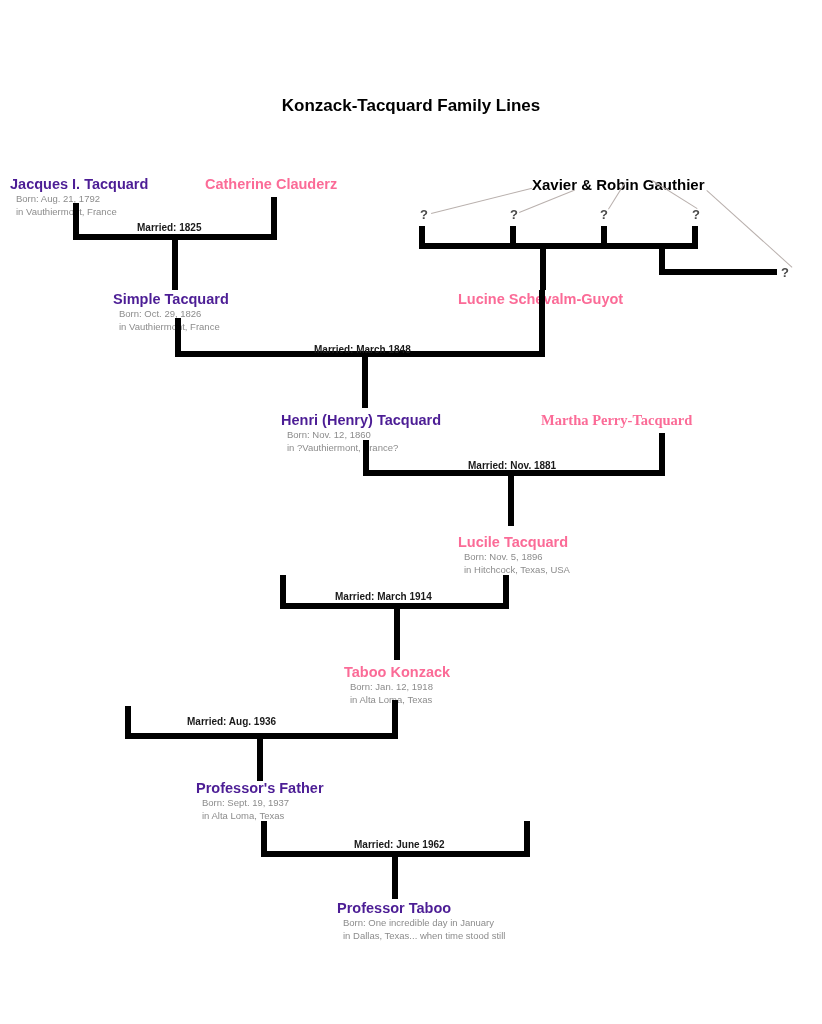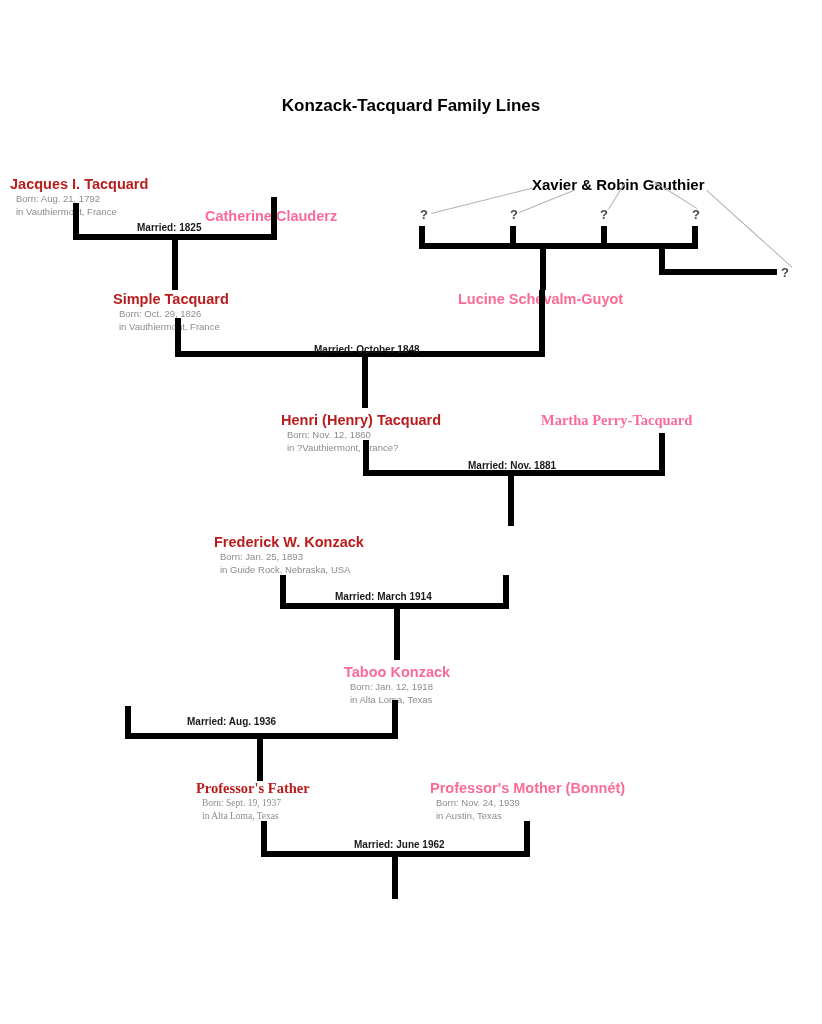--- a/index.html
+++ b/index.html
@@ -45,21 +45,21 @@
   .person {
     position: absolute;
     white-space: nowrap;
   }
   .person .pname {
     font-size: 14.5px;
     font-weight: bold;
     line-height: 17px;
     display: block;
   }
-  .person.male .pname   { color: #b91c1c; }
+  .person.male .pname   { color: #4c1d95; }
   .person.female .pname { color: #fb6b97; }
   .person .pdetail {
     display: block;
     font-size: 9.5px;
     color: #8c8c8c;
     line-height: 12.5px;
     font-weight: normal;
     padding-left: 6px;
   }
 
@@ -103,21 +103,21 @@
 <div id="chart-root">
 
   <div class="chart-subtitle">Konzack-Tacquard Family Lines</div>
 
   <div class="person male" style="left:10px; top:176px;">
     <span class="pname">Jacques I. Tacquard</span>
     <span class="pdetail">Born: Aug. 21, 1792</span>
     <span class="pdetail">in Vauthiermont, France</span>
   </div>
 
-  <div class="person female" style="left:205px; top:176px;margin-top:32px;">
+  <div class="person female" style="left:205px; top:176px;">
     <span class="pname">Catherine Clauderz</span>
   </div>
 
   <div class="vline" style="left:73px; top:203px; width:6px; height:37px;"></div>
   <div class="vline" style="left:271px; top:197px; width:6px; height:43px;"></div>
   <div class="hline" style="left:73px; top:234px; width:204px; height:6px;"></div>
   <div class="vline" style="left:172px; top:234px; width:6px; height:56px;"></div>
   <div class="married" style="left:137px; top:222px;">Married:  1825</div>
 
   <div class="couple-label" style="left:532px; top:176px;">Xavier &amp; Robin Gauthier</div>
@@ -152,76 +152,76 @@
   </div>
 
   <div class="person female" style="left:458px; top:291px;">
     <span class="pname">Lucine Schevalm-Guyot</span>
   </div>
 
   <div class="vline" style="left:175px; top:318px; width:6px; height:39px;"></div>
   <div class="vline" style="left:539px; top:290px; width:6px; height:67px;"></div>
   <div class="hline" style="left:175px; top:351px; width:370px; height:6px;"></div>
   <div class="vline" style="left:362px; top:351px; width:6px; height:57px;"></div>
-  <div class="married" style="left:314px; top:344px;">Married:  October 1848</div>
+  <div class="married" style="left:314px; top:344px;">Married:  March 1848</div>
 
   <div class="person male" style="left:281px; top:412px;">
     <span class="pname">Henri (Henry) Tacquard</span>
     <span class="pdetail">Born:  Nov. 12, 1860</span>
     <span class="pdetail">in ?Vauthiermont, France?</span>
   </div>
 
   <div class="person female" style="left:541px; top:412px;font-family:Liberation Serif, serif;">
     <span class="pname">Martha Perry-Tacquard</span>
   </div>
 
   <div class="vline" style="left:363px; top:440px; width:6px; height:36px;"></div>
   <div class="vline" style="left:659px; top:433px; width:6px; height:43px;"></div>
   <div class="hline" style="left:363px; top:470px; width:302px; height:6px;"></div>
   <div class="vline" style="left:508px; top:470px; width:6px; height:56px;"></div>
   <div class="married" style="left:468px; top:460px;">Married:  Nov. 1881</div>
 
-  <div class="person male" style="left:214px; top:534px;">
-    <span class="pname">Frederick W. Konzack</span>
-    <span class="pdetail">Born:  Jan. 25, 1893</span>
-    <span class="pdetail">in Guide Rock, Nebraska, USA</span>
-  </div>
-
+
+  <div class="person female" style="left:458px; top:534px;">
+    <span class="pname">Lucile Tacquard</span>
+    <span class="pdetail">Born:  Nov. 5, 1896</span>
+    <span class="pdetail">in Hitchcock, Texas, USA</span>
+  </div>
 
   <div class="vline" style="left:280px; top:575px; width:6px; height:34px;"></div>
   <div class="vline" style="left:503px; top:575px; width:6px; height:34px;"></div>
   <div class="hline" style="left:280px; top:603px; width:229px; height:6px;"></div>
   <div class="vline" style="left:394px; top:603px; width:6px; height:57px;"></div>
   <div class="married" style="left:335px; top:591px;">Married:  March 1914</div>
 
 
   <div class="person female" style="left:344px; top:664px;">
     <span class="pname">Taboo Konzack</span>
     <span class="pdetail">Born:  Jan. 12, 1918</span>
     <span class="pdetail">in Alta Loma, Texas</span>
   </div>
 
   <div class="vline" style="left:125px; top:706px; width:6px; height:33px;"></div>
   <div class="vline" style="left:392px; top:700px; width:6px; height:39px;"></div>
   <div class="hline" style="left:125px; top:733px; width:273px; height:6px;"></div>
   <div class="vline" style="left:257px; top:733px; width:6px; height:48px;"></div>
   <div class="married" style="left:187px; top:716px;">Married:  Aug. 1936</div>
 
-  <div class="person male" style="left:196px; top:780px;font-family:Liberation Serif, serif;">
+  <div class="person male" style="left:196px; top:780px;">
     <span class="pname">Professor's Father</span>
     <span class="pdetail">Born:  Sept. 19, 1937</span>
     <span class="pdetail">in Alta Loma, Texas</span>
   </div>
 
-  <div class="person female" style="left:430px; top:780px;">
-    <span class="pname">Professor's Mother (Bonnét)</span>
-    <span class="pdetail">Born:  Nov. 24, 1939</span>
-    <span class="pdetail">in Austin, Texas</span>
-  </div>
 
   <div class="vline" style="left:261px; top:821px; width:6px; height:35px;"></div>
   <div class="vline" style="left:524px; top:821px; width:6px; height:35px;"></div>
   <div class="hline" style="left:261px; top:851px; width:269px; height:6px;"></div>
   <div class="vline" style="left:392px; top:851px; width:6px; height:48px;"></div>
   <div class="married" style="left:354px; top:839px;">Married:  June 1962</div>
 
+  <div class="person male" style="left:337px; top:900px;">
+    <span class="pname">Professor Taboo</span>
+    <span class="pdetail">Born:  One incredible day in January</span>
+    <span class="pdetail">in Dallas, Texas... when time stood still</span>
+  </div>
 
 </div>
 
 </body></html>

